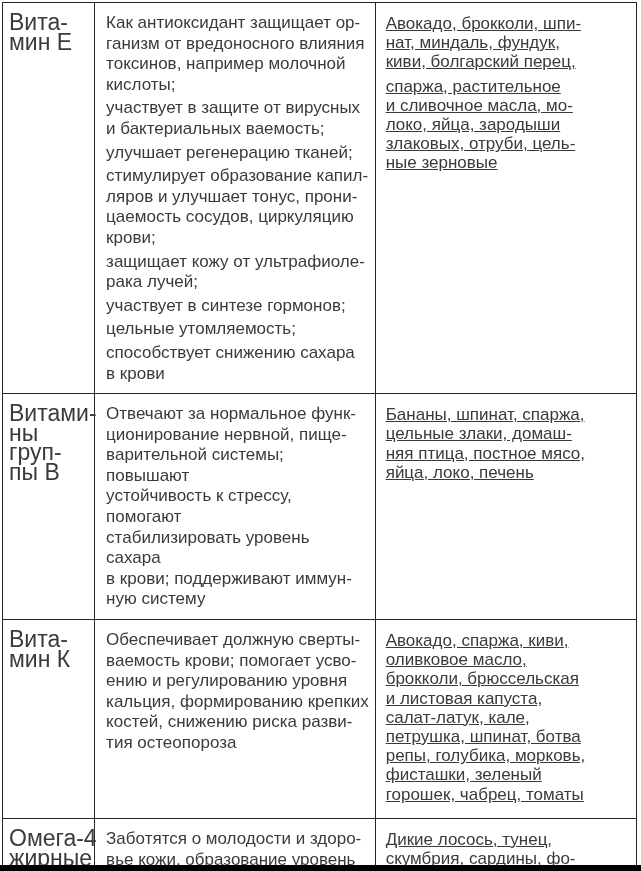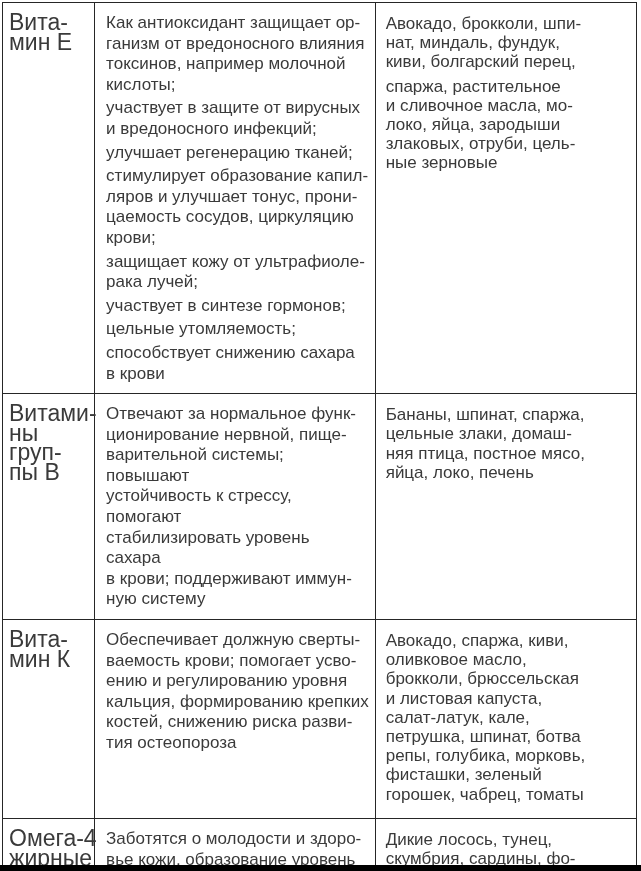--- a/index.html
+++ b/index.html
@@ -19,21 +19,21 @@
     width: 635px;
     margin: 2px 0 0 2px;
   }
   table.vitamins td {
     border: 1px solid var(--border, #262626);
     vertical-align: top;
     box-sizing: border-box;
   }
   td.c1 { width: 86px;  padding: 10px 3px 6px 6px; }
   td.c2 { width: 262px; padding: 10px 6px 6px 11px; }
-  td.c3 { width: 244px; padding: 11px 4px 6px 10px; }
+  td.c3 { width: 244px; padding: 11px 4px 6px 10px; text-decoration: underline; }
   tr.r1 { height: 383px; }
   tr.r2 { height: 160px; }
   tr.r3 { height: 199px; }
   tr.r4 { height: 116px; }
   .name {
     font-size: 23px;
     line-height: 19.6px;
     white-space: pre-line;
   }
   td.c2 p {
@@ -67,21 +67,21 @@
         <td class="c1">
           <div class="name">Вита-
 мин Е</div>
         </td>
         <td class="c2">
           <p>Как антиоксидант защищает ор-
 ганизм от вредоносного влияния
 токсинов, например молочной
 кислоты;</p>
           <p>участвует в защите от вирусных
-и вредоносного инфекций;</p>
+и бактериальных ваемость;</p>
           <p>улучшает регенерацию тканей;</p>
           <p>стимулирует образование капил-
 ляров и улучшает тонус, прони-
 цаемость сосудов, циркуляцию
 крови;</p>
           <p>защищает кожу от ультрафиоле-
 рака лучей;</p>
           <p>участвует в синтезе гормонов;</p>
           <p>цельные утомляемость;</p>
           <p>способствует снижению сахара

